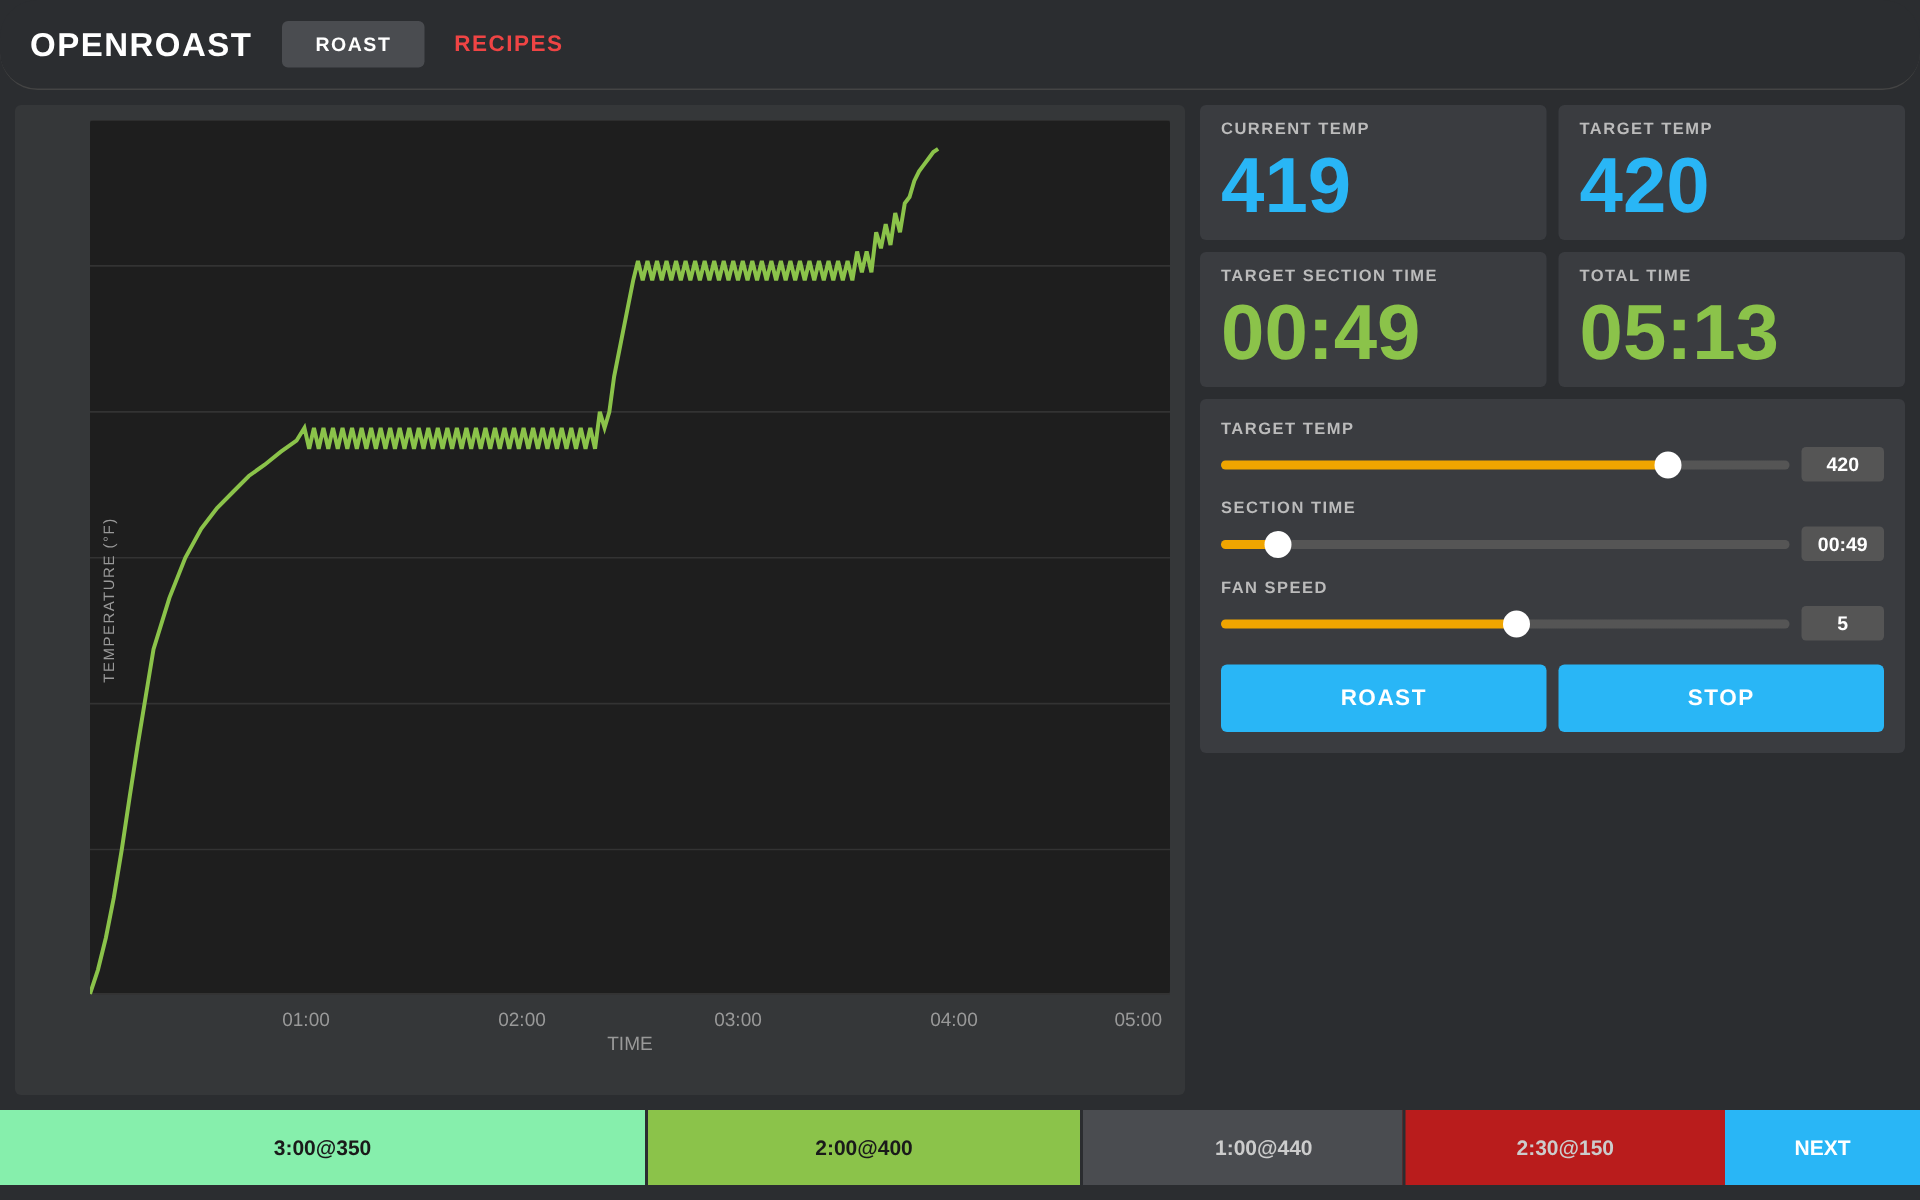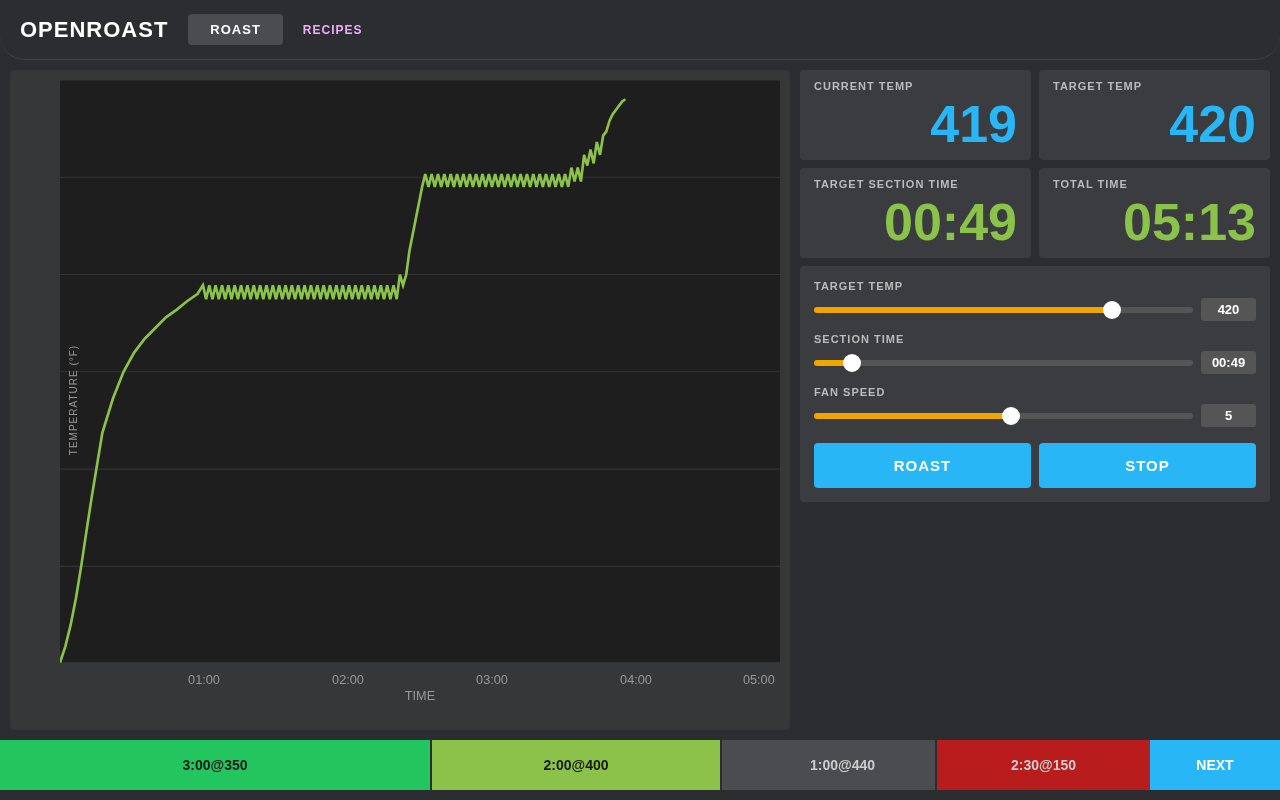--- a/index.html
+++ b/index.html
@@ -40,22 +40,22 @@
       cursor: pointer;
       letter-spacing: 1px;
     }
     .nav-btn.active {
       background: #4a4c50;
       color: #fff;
     }
     .nav-link {
       background: none;
       border: none;
-      color: #f0abfc;
-      font-size: 12px;
+      color: #ef4444;
+      font-size: 15px;
       font-weight: bold;
       cursor: pointer;
       letter-spacing: 1px;
     }
 
     
     #main {
       display: flex;
       height: 680px;
       padding: 10px;
@@ -108,21 +108,20 @@
       font-size: 11px;
       font-weight: bold;
       color: #bbb;
       letter-spacing: 1px;
       margin-bottom: 6px;
     }
     .stat-value {
       font-size: 52px;
       font-weight: 900;
       line-height: 1;
-      text-align: right;
     }
     .stat-value.cyan { color: #29b6f6; }
     .stat-value.green { color: #8bc34a; }
 
     
     #controls {
       background: #3a3c40;
       border-radius: 4px;
       padding: 14px;
       display: flex;
@@ -205,21 +204,21 @@
     }
     .footer-segment {
       display: flex;
       align-items: center;
       justify-content: center;
       font-size: 14px;
       font-weight: bold;
       color: #1a1a1a;
       cursor: pointer;
     }
-    .footer-seg-1 { background: #22c55e; flex: 0 0 430px; align-items: center; }
+    .footer-seg-1 { background: #86efac; flex: 0 0 430px; align-items: center; }
     .footer-seg-2 { background: #8bc34a; flex: 0 0 290px; border-left: 2px solid #2b2d30; }
     .footer-seg-3 { background: #4a4c50; color: #ccc; flex: 0 0 215px; border-left: 2px solid #2b2d30; padding-left: 28px; }
     .footer-seg-4 { background: #b91c1c; color: #ccc; flex: 0 0 215px; border-left: 2px solid #2b2d30; }
     .footer-next { background: #29b6f6; color: #fff; flex: 1; }
   </style>
 </head>
 <body>
 
 <div id="header">
   <span id="app-title">OPENROAST</span>

